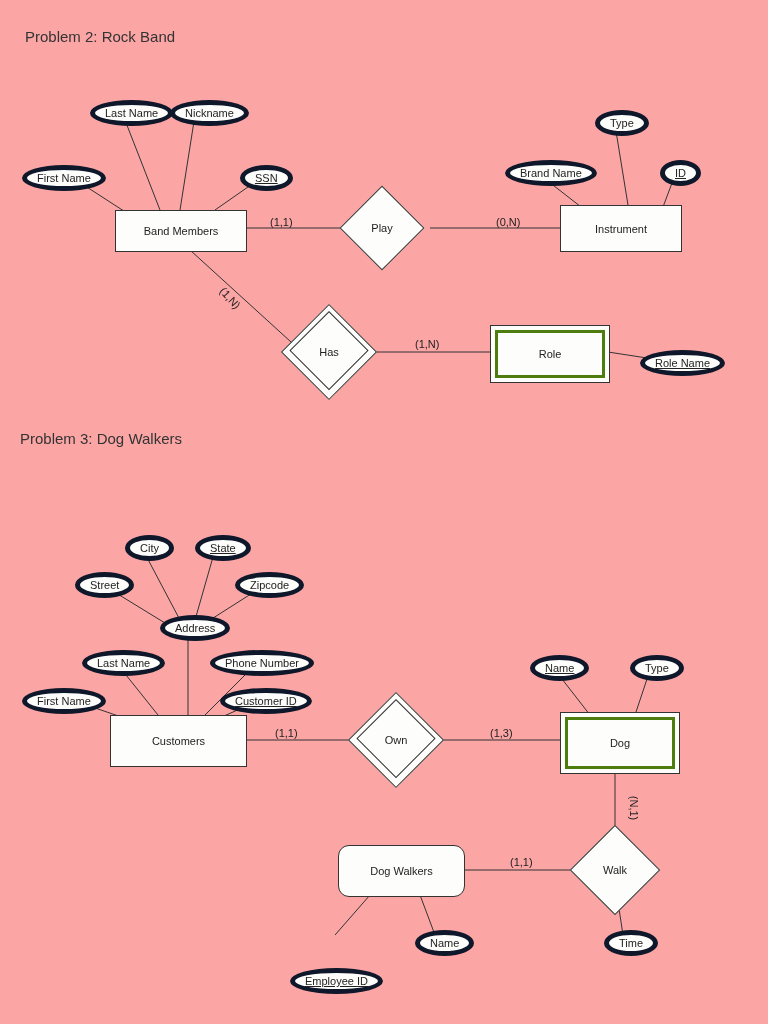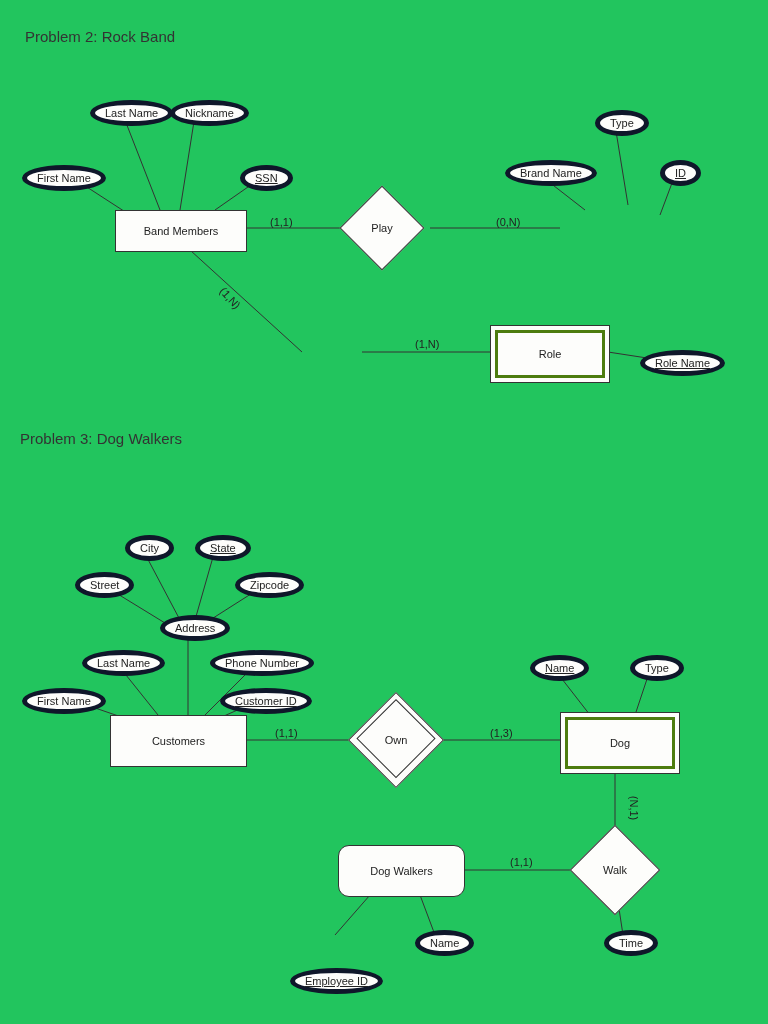--- a/index.html
+++ b/index.html
@@ -7,21 +7,21 @@
     padding: 0;
     background: #f9f9f7;
     font-family: Arial, sans-serif;
     font-size: 11px;
     color: #222;
   }
   .page {
     position: relative;
     width: 768px;
     height: 1024px;
-    background: #22c55e;
+    background: #fca5a5;
   }
   .heading {
     position: absolute;
     font-size: 15px;
     font-weight: normal;
     color: #333;
   }
   .entity {
     position: absolute;
     border: 1px solid #333;
@@ -162,28 +162,35 @@
   <div class="attr" style="left:22px; top:165px;">First Name</div>
   <div class="attr underline" style="left:240px; top:165px;">SSN</div>
 
   <div class="entity" style="left:115px; top:210px; width:130px; height:40px;text-align:right;">Band Members</div>
 
   <div class="diamond" style="left:352px; top:198px; width:60px; height:60px;">
     <div class="diamond-shape"></div>
     <div class="diamond-label">Play</div>
   </div>
 
+  <div class="entity" style="left:560px; top:205px; width:120px; height:45px;">Instrument</div>
 
   <div class="attr" style="left:505px; top:160px;">Brand Name</div>
   <div class="attr" style="left:595px; top:110px;">Type</div>
   <div class="attr underline" style="left:660px; top:160px;">ID</div>
 
   <div class="card" style="left:270px; top:216px;">(1,1)</div>
   <div class="card" style="left:496px; top:216px;">(0,N)</div>
 
+  <div class="diamond" style="left:295px; top:318px; width:68px; height:68px;">
+    <div class="diamond-shape">
+        <div class="weak-diamond-inner"></div>
+      </div>
+    <div class="diamond-label">Has</div>
+  </div>
 
   <div class="weak-entity-outer" style="left:490px; top:325px; width:110px; height:48px;">
     <div class="weak-entity-inner">Role</div>
   </div>
 
   <div class="attr underline" style="left:640px; top:350px;">Role Name</div>
 
   <div class="card" style="left:218px; top:292px; transform:rotate(48deg);">(1,N)</div>
   <div class="card" style="left:415px; top:338px;">(1,N)</div>
 

